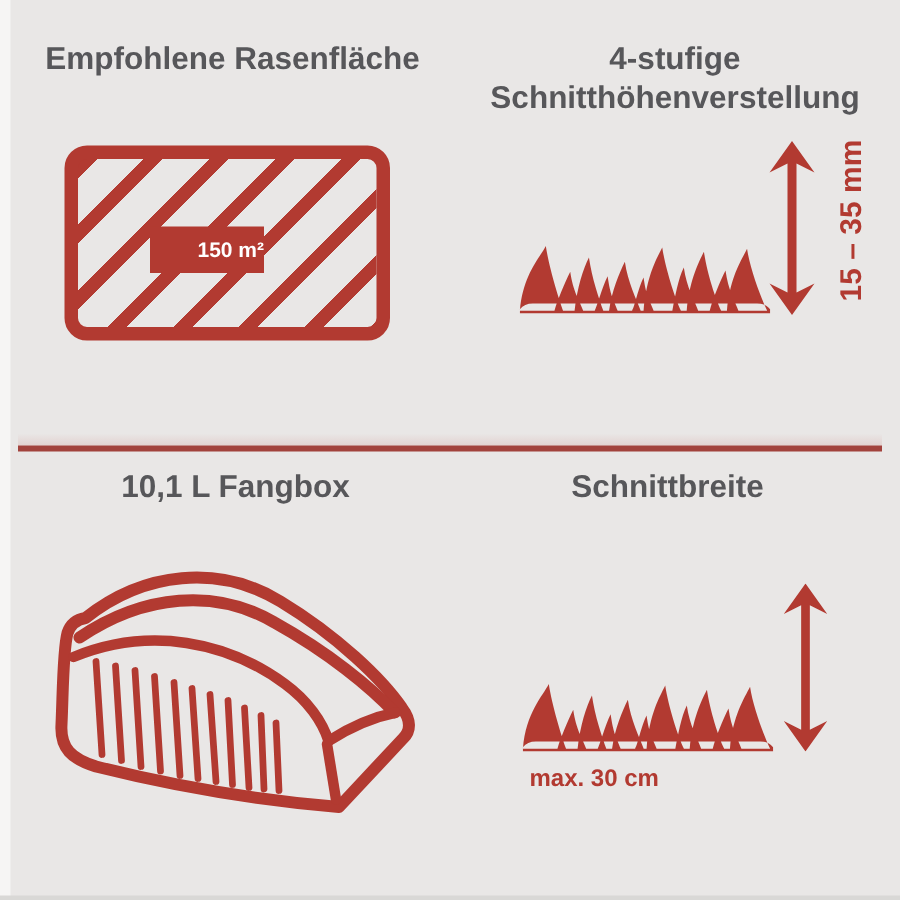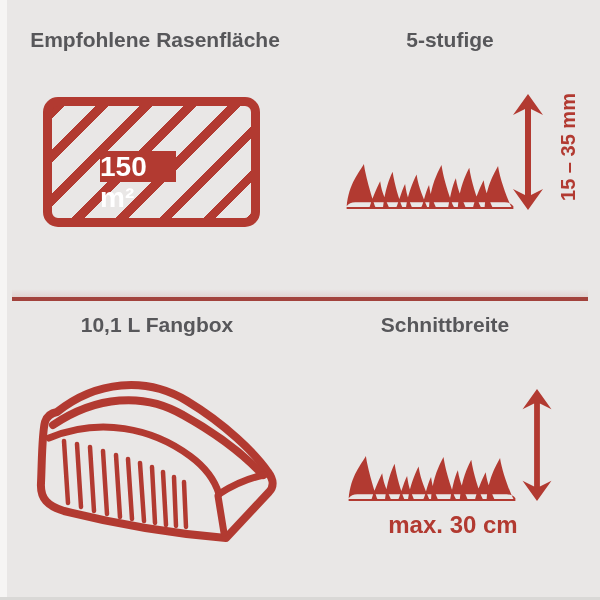--- a/index.html
+++ b/index.html
@@ -21,37 +21,37 @@
   .h-br{left:300px;top:312px;width:290px;text-align:center;}
   .hatch-rect{
     position:absolute;left:43px;top:97px;width:217px;height:130px;
     box-sizing:border-box;border:9px solid var(--color-red,#b23a31);border-radius:15px;
     background:repeating-linear-gradient(135deg,
       var(--color-red,#b23a31) 0 9px, transparent 9px 31px);
   }
   .area-badge{
     position:absolute;left:100px;top:151px;width:76px;height:31px;
     background:var(--color-red,#b23a31);color:var(--color-label_text,#fff);
-    font-size:28px;line-height:31px;text-align:left;
+    font-size:14px;line-height:31px;text-align:right;
   }
   .icon-red{position:absolute;color:var(--color-red,#b23a31);}
   .grass-tr{left:343px;top:163px;width:174px;height:46px;}
   .arrow-tr{left:512px;top:94px;width:32px;height:116px;}
   .grass-br{left:345px;top:455px;width:174px;height:46px;}
   .arrow-br{left:521px;top:389px;width:32px;height:112px;}
   .box-svg{left:28px;top:375px;width:252px;height:180px;}
   .rot-label{
     position:absolute;left:508px;top:134px;width:120px;height:26px;
     transform:rotate(-90deg);
     color:var(--color-red,#b23a31);font-size:20px;line-height:26px;text-align:center;
     white-space:nowrap;
   }
   .max-label{
     position:absolute;left:353px;top:511px;width:200px;
-    color:var(--color-red,#b23a31);font-size:24px;text-align:center;
+    color:var(--color-red,#b23a31);font-size:16px;text-align:left;
   }
   .divider{
     position:absolute;left:12px;top:297px;width:576px;height:4px;
     background:var(--color-divider_red,#a2423c);
   }
   .divider::before{
     content:"";position:absolute;left:0;top:-8px;width:100%;height:8px;
     background:linear-gradient(to bottom, rgba(178,58,49,0) , rgba(178,58,49,0.12));
   }
   svg{display:block;width:100%;height:100%;}
@@ -83,21 +83,22 @@
 
 <div class="stage">
   <div class="edge-left"></div>
   <div class="edge-bottom"></div>
 
   <div class="heading h-tl">Empfohlene Rasenfläche</div>
   <div class="hatch-rect"></div>
   <div class="area-badge">150 m²</div>
 
   <div class="heading h-tr">
-    <div>5-stufige</div>
+    <div>4-stufige</div>
+    <div>Schnitthöhenverstellung</div>
   </div>
   <div class="icon-red grass-tr">
     <svg viewBox="0 0 174 48">
         <use href="#grass-shape"></use>
       </svg>
   </div>
   <div class="icon-red arrow-tr">
     <svg viewBox="0 0 32 116">
         <use href="#arrow-shape"></use>
       </svg>

